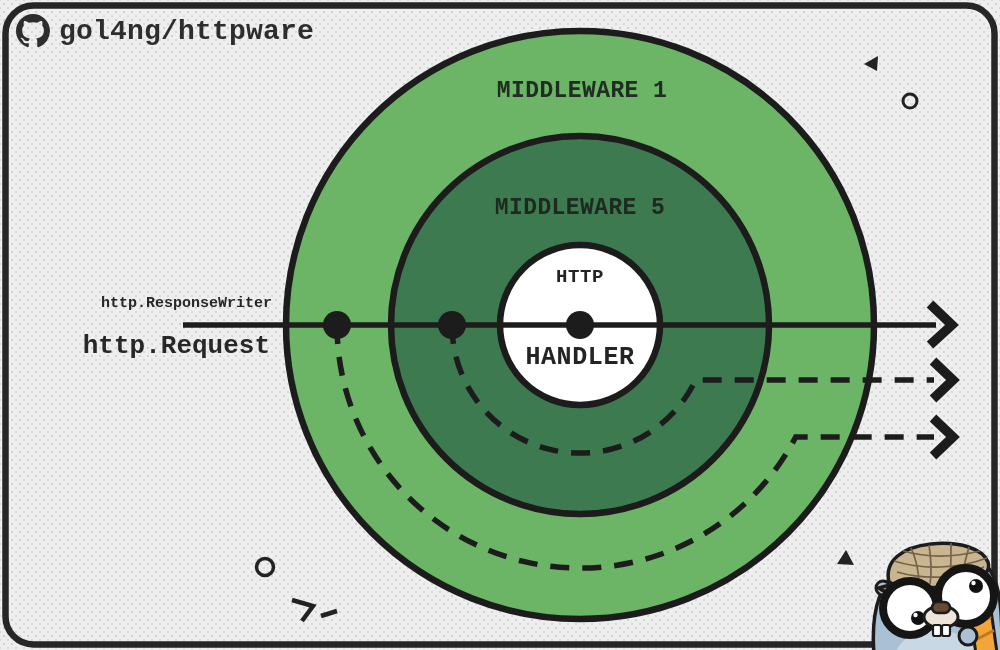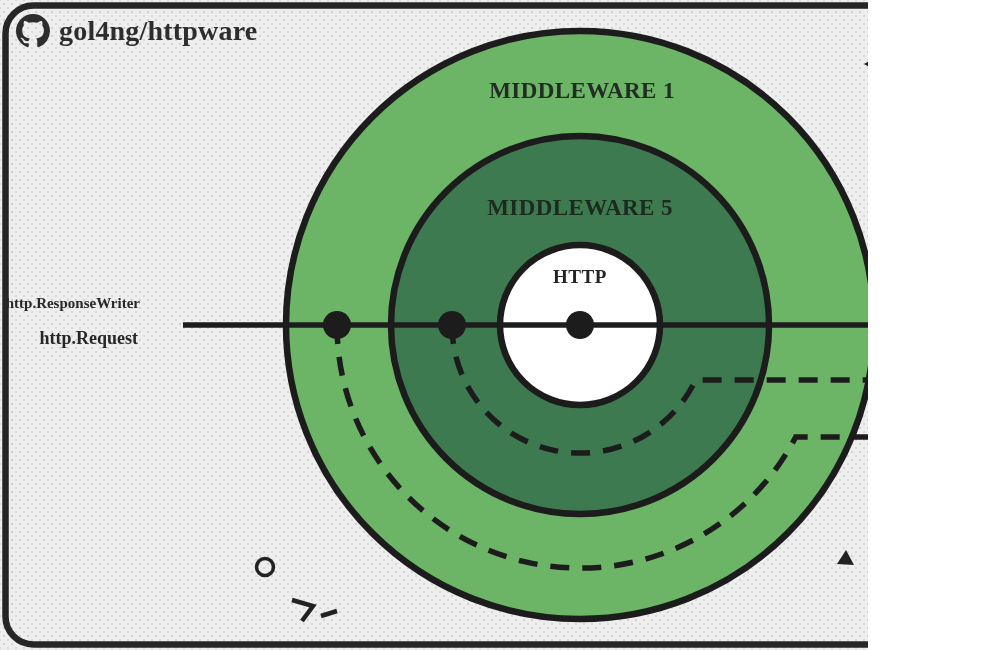--- a/index.html
+++ b/index.html
@@ -1,47 +1,47 @@
 <!DOCTYPE html>
 <html><head>
 <meta charset="utf-8">
 <style>
   html,body{margin:0;padding:0;}
   .stage{
     position:relative;
-    width:868px;height:650px;
+    width:1000px;height:650px;
     overflow:hidden;
     background-color:#eeeeee;
     background-image:
       radial-gradient(#d2d2d2 1.1px, transparent 1.4px),
       radial-gradient(#d8d8d8 1.1px, transparent 1.4px);
     background-size:8px 8px;
     background-position:0 0,4px 4px;
-    font-family:Liberation Serif, serif;
+    font-family:Liberation Mono, monospace;
   }
   .diagram-svg{position:absolute;left:0;top:0;}
   .header{
     position:absolute;left:16px;top:14px;
     display:flex;align-items:center;gap:9px;
     z-index:5;
   }
   .repo-title{
     font-size:28px;font-weight:800;color:#2d2d2d;letter-spacing:0.2px;
   }
   .lbl{
     position:absolute;z-index:4;
     font-weight:bold;color:#272727;white-space:nowrap;
   }
   .lbl.centered{transform:translate(-50%,-50%);text-align:center;}
   .lbl-mw1{left:582px;top:91px;font-size:23px;color:#212d22;letter-spacing:0.4px;}
   .lbl-mw2{left:580px;top:208px;font-size:23px;color:#1d2a1f;letter-spacing:0.4px;}
   .lbl-http{left:580px;top:277px;font-size:19px;color:#242424;letter-spacing:0.6px;}
   .lbl-handler{left:580px;top:357px;font-size:25px;color:#242424;letter-spacing:0.6px;}
   .lbl-rw{right:728px;top:303px;transform:translateY(-50%);font-size:15px;}
-  .lbl-rq{right:730px;top:338px;transform:translateY(-50%);font-size:18px;}
+  .lbl-rq{right:730px;top:346px;transform:translateY(-50%);font-size:26px;}
 </style>
 </head>
 <body>
 
 <div class="stage">
 
   <svg class="diagram-svg" width="1000" height="650" viewBox="0 0 1000 650">
 
     <circle cx="580" cy="325" r="294" fill="#6cb566" stroke="#1c1c1c" stroke-width="6.5"></circle>
     <circle cx="580" cy="325" r="189" fill="#3d7a50" stroke="#1c1c1c" stroke-width="6.5"></circle>
@@ -112,16 +112,17 @@
   <div class="header">
     <svg width="34" height="34" viewBox="0 0 16 16">
       <path fill="#2d2d2d" d="M8 0C3.58 0 0 3.58 0 8c0 3.54 2.29 6.53 5.47 7.59.4.07.55-.17.55-.38 0-.19-.01-.82-.01-1.49-2.01.37-2.53-.49-2.69-.94-.09-.23-.48-.94-.82-1.13-.28-.15-.68-.52-.01-.53.63-.01 1.08.58 1.23.82.72 1.21 1.87.87 2.33.66.07-.52.28-.87.51-1.07-1.78-.2-3.64-.89-3.64-3.95 0-.87.31-1.59.82-2.15-.08-.2-.36-1.02.08-2.12 0 0 .67-.21 2.2.82.64-.18 1.32-.27 2-.27s1.36.09 2 .27c1.53-1.04 2.2-.82 2.2-.82.44 1.1.16 1.92.08 2.12.51.56.82 1.27.82 2.15 0 3.07-1.87 3.75-3.65 3.95.29.25.54.73.54 1.48 0 1.07-.01 1.93-.01 2.2 0 .21.15.46.55.38A8.01 8.01 0 0 0 16 8c0-4.42-3.58-8-8-8z"></path>
     </svg>
     <span class="repo-title">gol4ng/httpware</span>
   </div>
 
   <div class="lbl centered lbl-mw1">MIDDLEWARE 1</div>
   <div class="lbl centered lbl-mw2">MIDDLEWARE 5</div>
   <div class="lbl centered lbl-http">HTTP</div>
+  <div class="lbl centered lbl-handler">HANDLER</div>
   <div class="lbl lbl-rw">http.ResponseWriter</div>
   <div class="lbl lbl-rq">http.Request</div>
 
 </div>
 
 </body></html>

